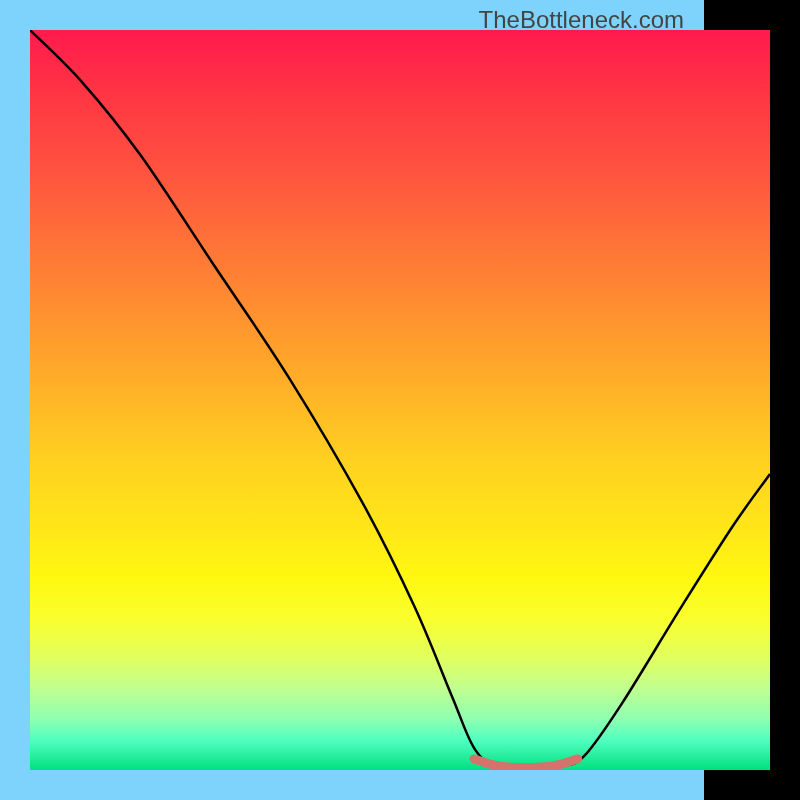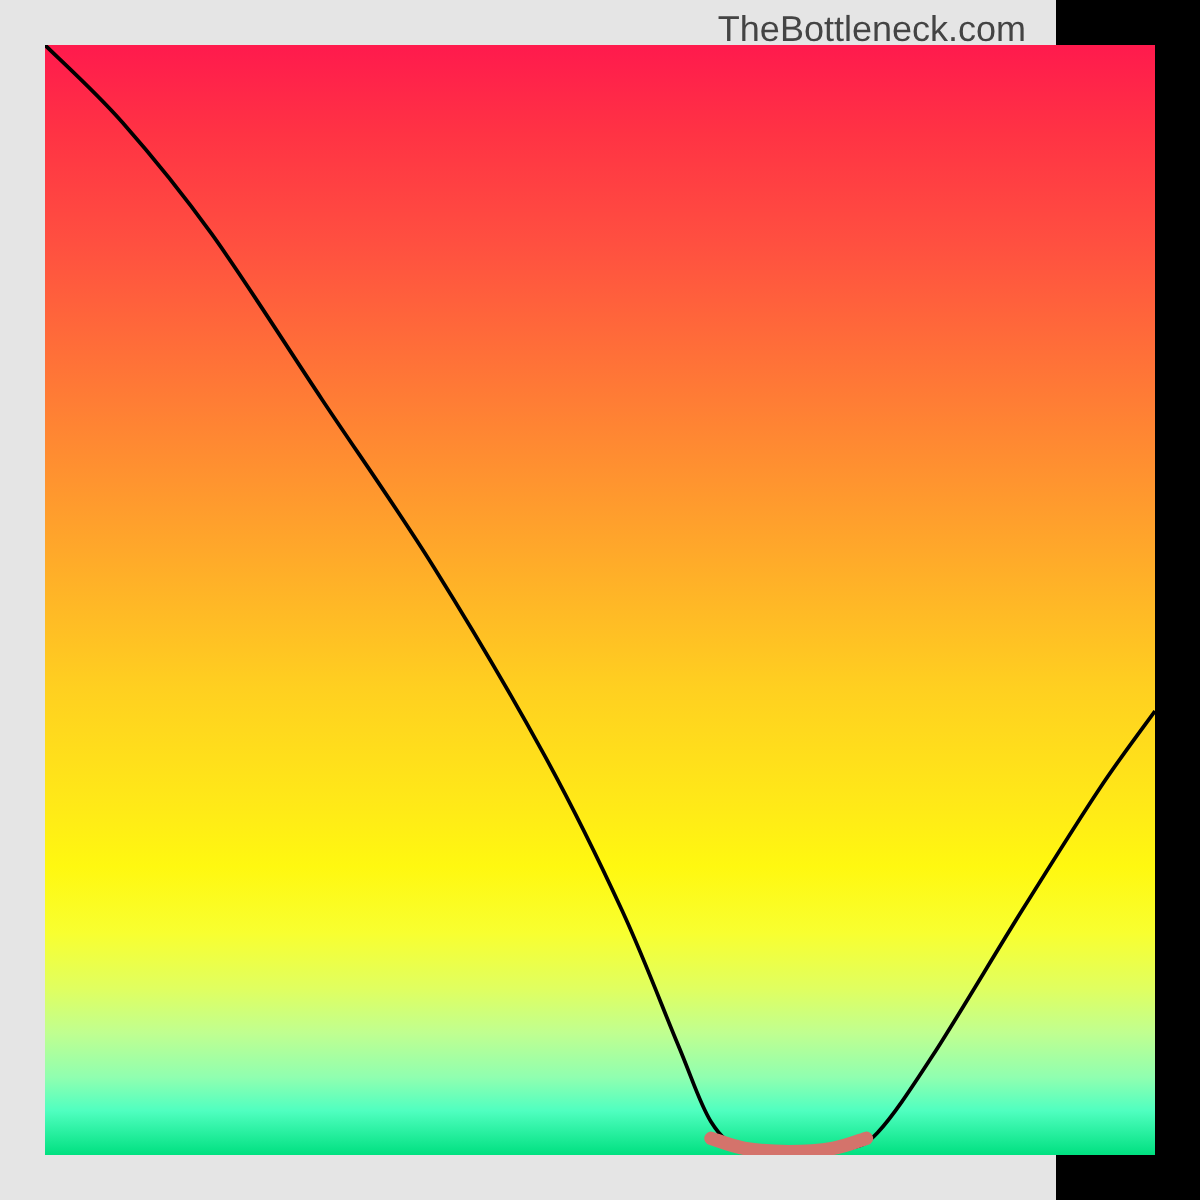--- a/index.html
+++ b/index.html
@@ -8,21 +8,21 @@
     background: #000;
     width: 800px;
     height: 800px;
     overflow: hidden;
     font-family: Arial, Helvetica, sans-serif;
   }
   .container {
     position: relative;
     width: 704px;
     height: 800px;
-    background: #e5e5e5;
+    background: #7dd3fc;
   }
   .plot-area {
     position: absolute;
     left: 30px;
     top: 30px;
     width: 740px;
     height: 740px;
     background: linear-gradient(to bottom,
       #ff1a4d 0%,
       #ff3344 8%,

